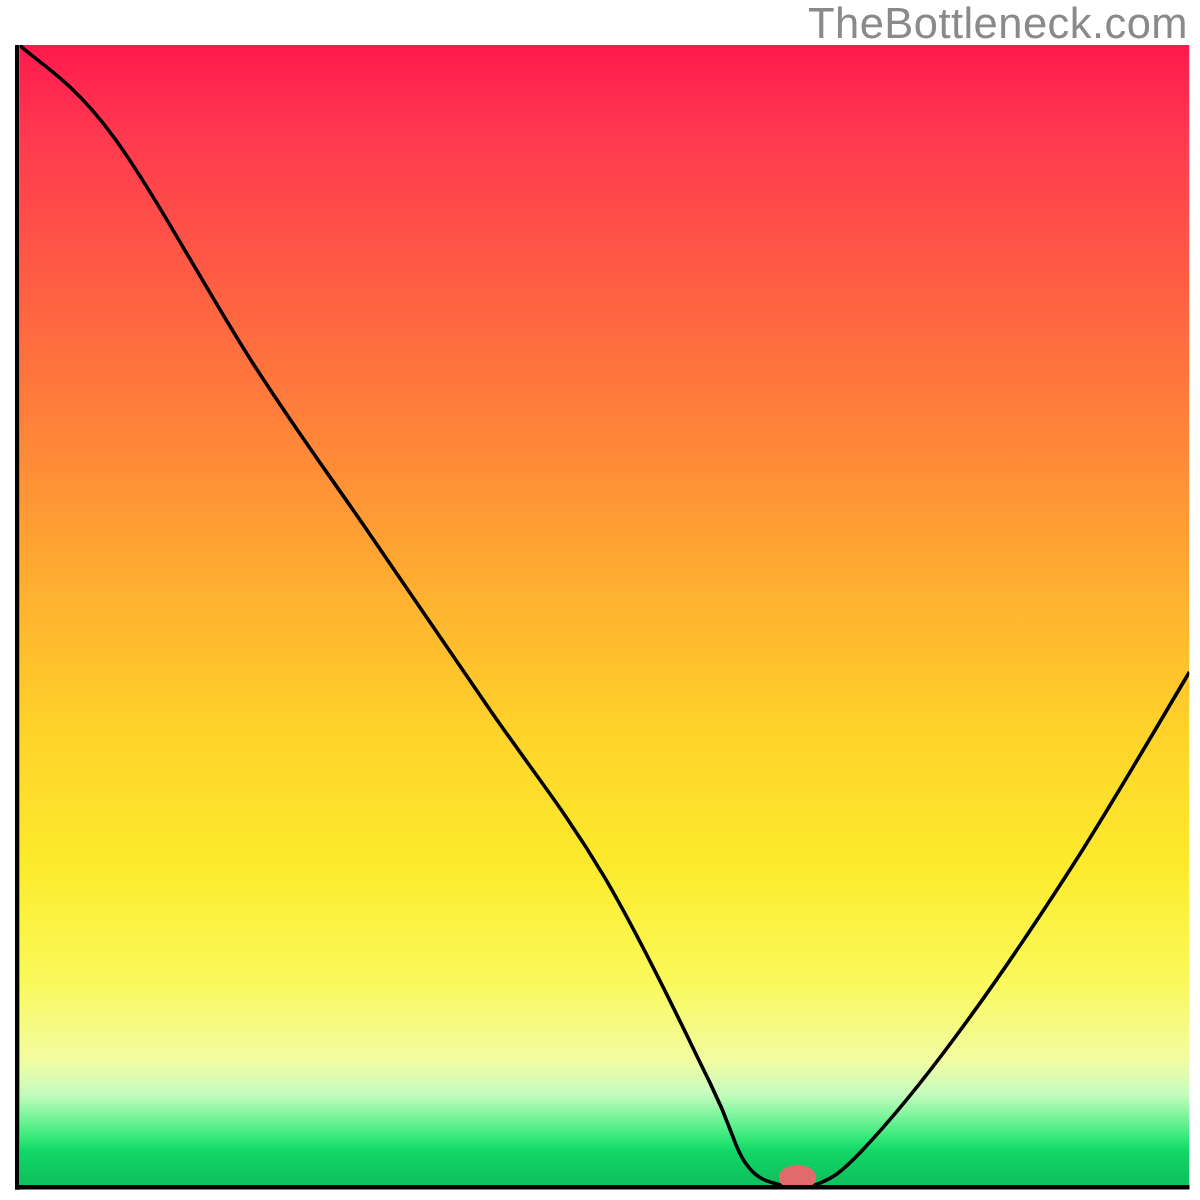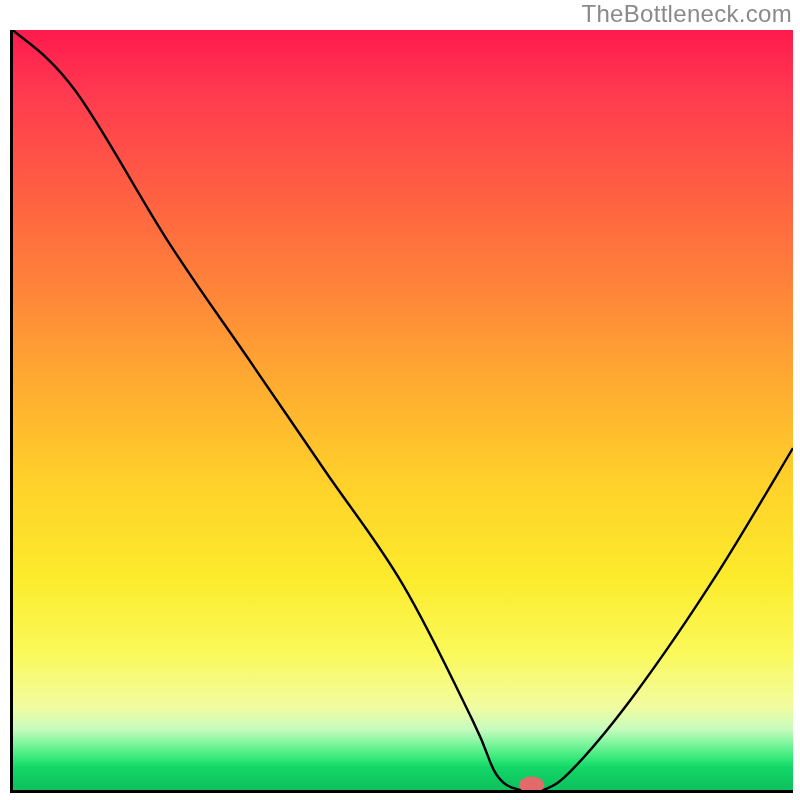--- a/index.html
+++ b/index.html
@@ -12,21 +12,21 @@
   }
   .container {
     position: relative;
     width: 800px;
     height: 800px;
   }
   .watermark {
     position: absolute;
     top: 0px;
     right: 8px;
-    font-size: 24px;
+    font-size: 29px;
     color: #8a8a8a;
     font-weight: 500;
     letter-spacing: 0.3px;
   }
   .plot-area {
     position: absolute;
     left: 10px;
     top: 30px;
     width: 780px;
     height: 760px;

